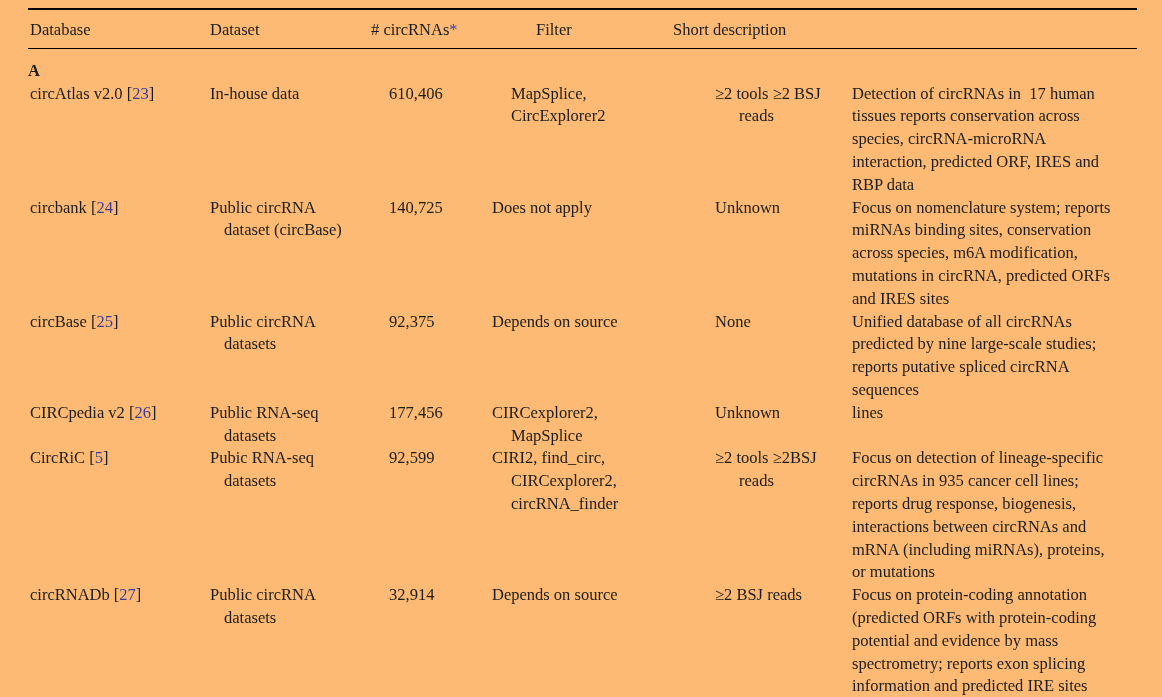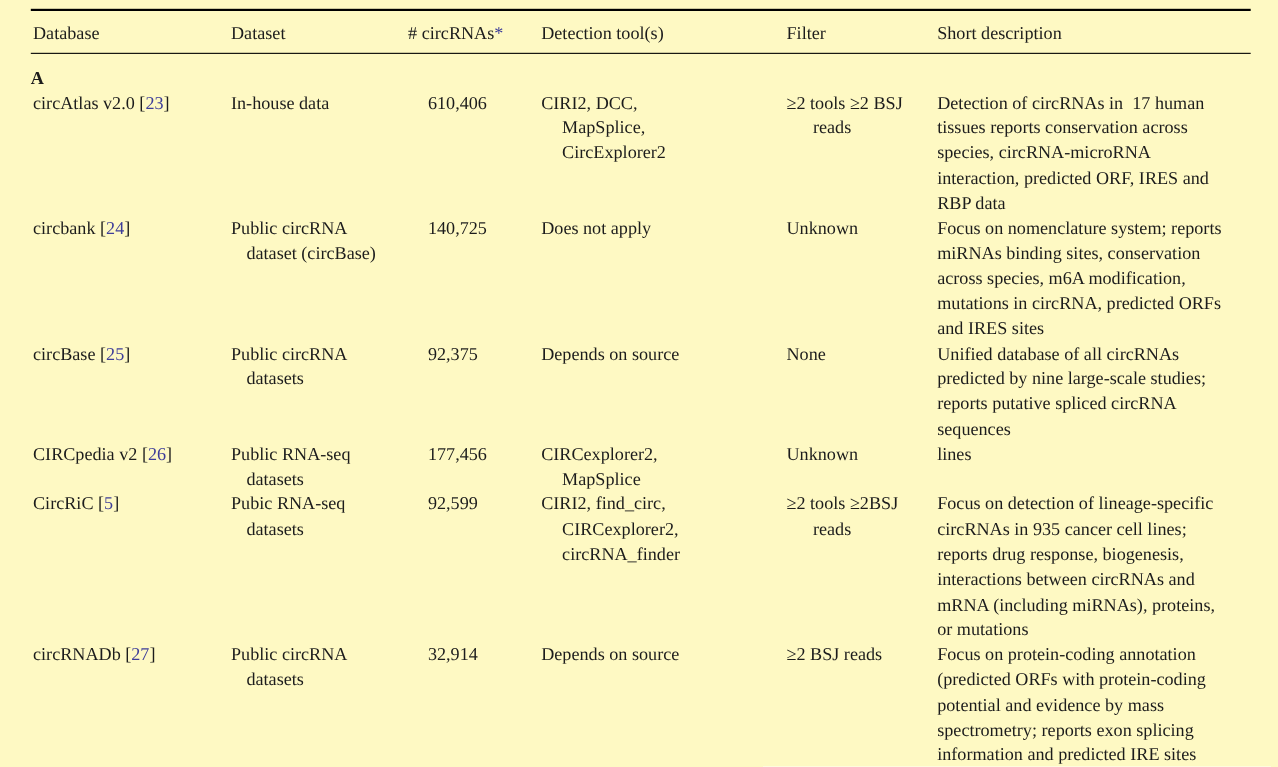--- a/index.html
+++ b/index.html
@@ -1,19 +1,19 @@
 <!DOCTYPE html>
 <html><head>
 <meta charset="utf-8">
 <style>
   html,body{margin:0;padding:0;background:#ffffff;}
   .page{
     position:relative;
     width:1162px;height:697px;
-    background:#fef9c3;
+    background:#fdba74;
     overflow:hidden;
     font-family:"Liberation Serif","DejaVu Serif",serif;
     font-size:16.5px;
     color:#1c1c1c;
   }
   .tablewrap{
     position:absolute;
     left:28px;top:8px;width:1109px;
     border-top:2px solid #000;
   }
@@ -50,23 +50,20 @@
     <div class="thead">
       <div class="cell c-database">
         <span>Database</span>
       </div>
       <div class="cell c-dataset">
         <span>Dataset</span>
       </div>
       <div class="cell c-count">
         <span># circRNAs</span><span class="accent" style="color: rgb(61, 61, 153);">*</span>
       </div>
-      <div class="cell c-tools">
-        <span>Detection tool(s)</span>
-      </div>
       <div class="cell c-filter">
         <span>Filter</span>
       </div>
       <div class="cell c-description">
         <span>Short description</span>
       </div>
     </div>
 
     <div class="tbody" id="tbody">
       <div class="section-label">A</div>
@@ -75,21 +72,20 @@
           <div class="cell c-database">
             <div class="line"><span>circAtlas v2.0 [</span><span class="cite" style="color: rgb(61, 61, 153);">23</span><span>]</span></div>
           </div>
           <div class="cell c-dataset">
             <div class="line">In-house data</div>
           </div>
           <div class="cell c-count">
             <div class="line countval">610,406</div>
           </div>
           <div class="cell c-tools">
-            <div class="line">CIRI2, DCC,</div>
             <div class="line cont">MapSplice,</div>
             <div class="line cont">CircExplorer2</div>
           </div>
           <div class="cell c-filter">
             <div class="line">≥2 tools ≥2 BSJ</div>
             <div class="line cont">reads</div>
           </div>
           <div class="cell c-description">
             <div class="line">Detection of circRNAs in  17 human</div>
             <div class="line cont">tissues reports conservation across</div>

